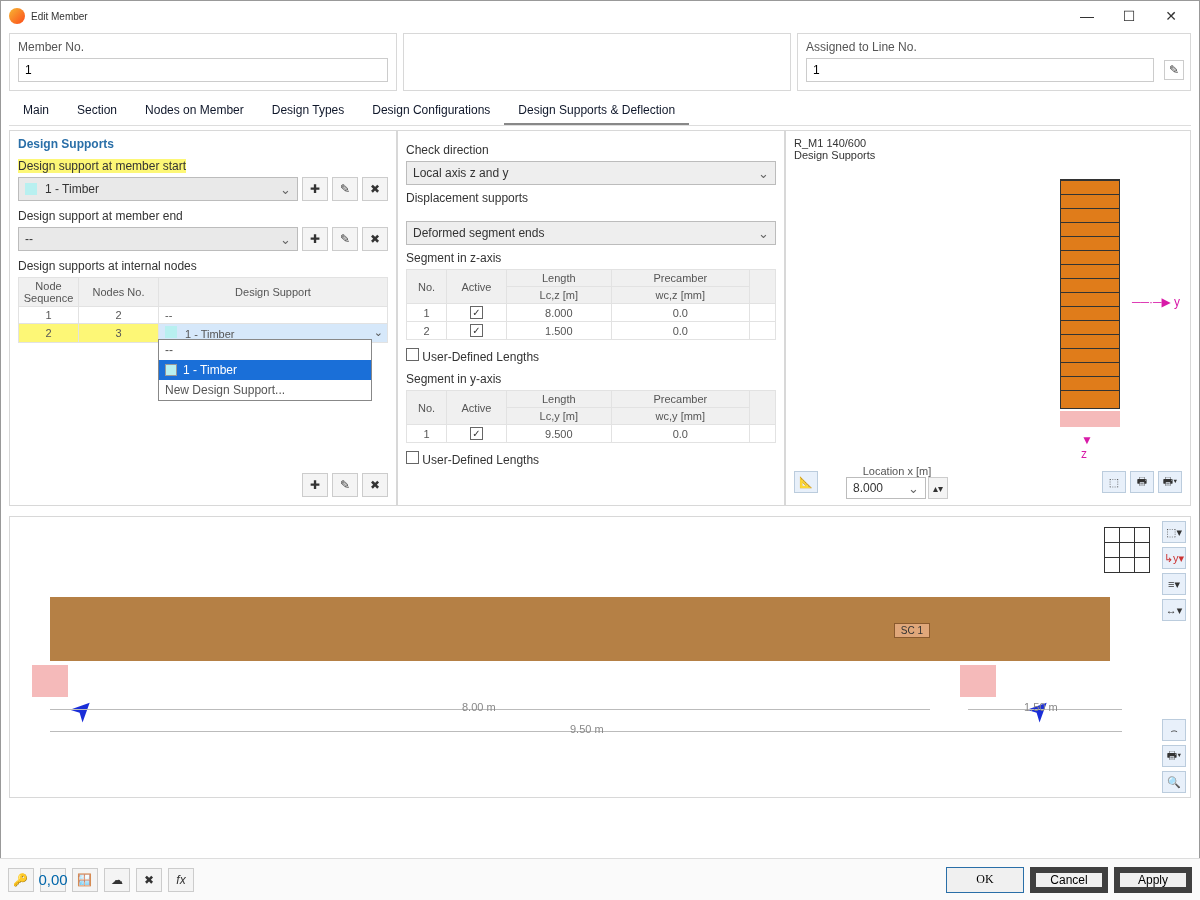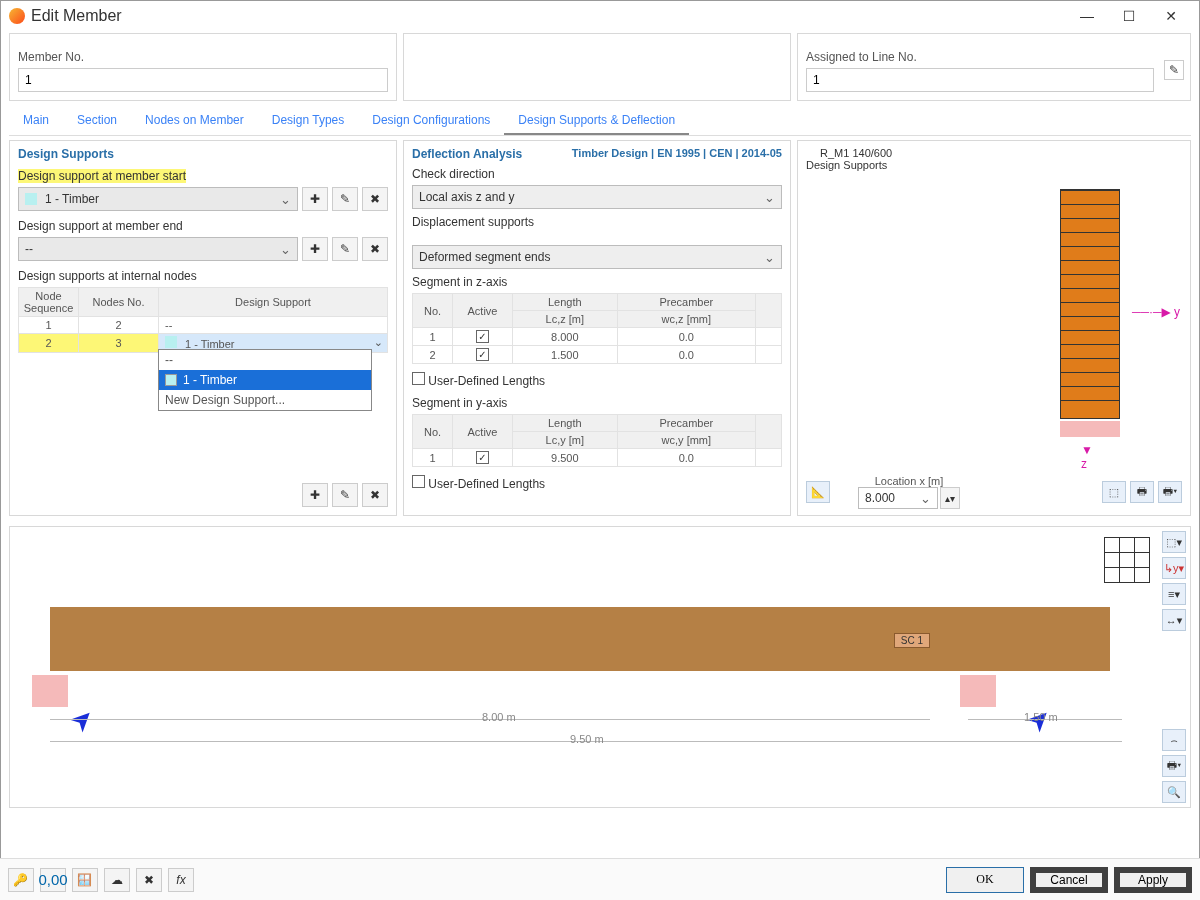--- a/index.html
+++ b/index.html
@@ -1,36 +1,36 @@
 <!DOCTYPE html>
 <html><head>
 <meta charset="utf-8">
 <style>
 * { box-sizing: border-box; margin: 0; padding: 0; font-family: "Segoe UI", Tahoma, sans-serif; }
 body { background: #fff; font-size: 12px; color: #333; width: 1200px; height: 900px; overflow: hidden; border: 1px solid #999; }
 
 .titlebar { height: 30px; display: flex; align-items: center; padding: 0 8px; background: #fff; }
 .titlebar-icon { width: 16px; height: 16px; margin-right: 6px; background: linear-gradient(135deg,#f7b733,#fc4a1a); border-radius: 50%; }
-.titlebar-title { flex: 1; font-size: 16px; }
+.titlebar-title { flex: 1; font-size: 10px; }
 .titlebar-btns { display: flex; gap: 2px; }
 .titlebar-btn { width: 40px; height: 28px; display: flex; align-items: center; justify-content: center; font-size: 14px; color: #333; }
 
 .top-panels { display: flex; padding: 2px 8px 0; gap: 6px; }
-.panel-box { border: 1px solid #d8d8d8; padding: 16px 8px 8px; background: #fff; }
+.panel-box { border: 1px solid #d8d8d8; padding: 6px 8px 8px; background: #fff; }
 .panel-box.left { flex: 0 0 388px; }
 .panel-box.mid { flex: 0 0 388px; }
 .panel-box.right { flex: 1; position: relative; }
 .panel-label { font-size: 12px; color: #555; margin-bottom: 4px; }
 .panel-input { width: 100%; height: 24px; border: 1px solid #ccc; padding: 2px 6px; background: #fff; font-size: 12px; }
 
 .tabs { display: flex; margin: 6px 8px 0; border-bottom: 1px solid #ddd; }
-.tab { padding: 6px 14px; font-size: 12px; cursor: pointer; color: #3b82f6; }
+.tab { padding: 6px 14px; font-size: 12px; cursor: pointer; color: #0f172a; }
 .tab.active { border-bottom: 2px solid #888; font-weight: 400; }
 
-.content { display: flex; gap: 6px; padding: 4px 8px; }
+.content { display: flex; padding: 4px 8px; }
 .col-left, .col-mid { flex: 0 0 388px; border: 1px solid #d8d8d8; padding: 6px 8px 8px; background: #fff; }
 .col-right { flex: 1; border: 1px solid #d8d8d8; padding: 6px 8px; background: #fff; position:relative; }
 .sec-title { color: #2a6fa8; font-size: 12px; font-weight: 600; margin-bottom: 8px; }
 .sec-title-right { float: right; color: #2a6fa8; font-size: 11px; font-weight: 600; }
 
 .label-line { font-size: 12px; margin: 6px 0 4px; }
 .hl { background: #fdf776; }
 
 .combo-row { display: flex; align-items: center; gap: 4px; margin-bottom: 8px; }
 .combo { flex: 1; height: 24px; border: 1px solid #bcbcbc; background: #e9e9e9; display: flex; align-items: center; padding: 0 6px; font-size: 12px; position: relative; }
@@ -172,21 +172,20 @@
       </table>
 
     <div style="display:flex; justify-content:flex-end; gap:4px; margin-top:130px;">
       <div class="icon-btn">✚</div>
       <div class="icon-btn">✎</div>
       <div class="icon-btn">✖</div>
     </div>
   </div>
 
   <div class="col-mid">
-    <div><span class="sec-title">Deflection Analysis</span><span class="sec-title-right">Timber Design | EN 1995 | CEN | 2014-05</span></div>
     <div style="clear:both"></div>
     <div class="label-line">Check direction</div>
     <div class="combo combo-white" style="background:#eee;">
         <span>Local axis z and y</span>
       </div>
     <div class="label-line">Displacement supports</div>
     <div class="combo combo-white" style="background:#eee;margin-top:16px;">
         <span>Deformed segment ends</span>
       </div>
 
@@ -242,21 +241,21 @@
         <td>9.500</td>
         <td>0.0</td>
         <td></td>
       </tr>
     </tbody>
       </table>
     <div style="margin:8px 0;"><span class="chk"></span> <span>User-Defined Lengths</span></div>
   </div>
 
   <div class="col-right">
-    <div style="font-size:11px;margin-left:14px;">R_M1 140/600</div>
+    <div style="font-size:11px;">R_M1 140/600</div>
     <div style="font-size:11px;">Design Supports</div>
     <div class="cross-section">
       <div class="grid-lines">
           <div></div>
           <div></div>
           <div></div>
           <div></div>
           <div></div>
           <div></div>
           <div></div>
@@ -295,21 +294,21 @@
 </div>
 
 <div class="preview-area">
   <div class="beam"></div>
   <div class="beam-label">SC 1</div>
   <div class="support" style="left:22px; top:148px;"></div>
   <div class="support" style="right:194px; top:148px;"></div>
   <div class="arrow-blue" style="left:60px; top:176px;">➤</div>
   <div class="arrow-blue" style="right:140px; top:176px;">➤</div>
   <div class="dim-line" style="left:40px; width:880px; top:192px;"></div>
-  <div class="dim" style="left:472px; top:184px;">8.00 m</div>
+  <div class="dim" style="left:452px; top:184px;">8.00 m</div>
   <div class="dim-line" style="left:958px; width:154px; top:192px;"></div>
   <div class="dim" style="left:1014px; top:184px;">1.50 m</div>
   <div class="dim-line" style="left:40px; width:1072px; top:214px;"></div>
   <div class="dim" style="left:560px; top:206px;">9.50 m</div>
 
   <div style="position:absolute; top:10px; right:40px; width:46px; height:46px; border:1px solid #333;">
     <div style="width:100%;height:1px;background:#333;margin-top:14px;"></div>
     <div style="width:100%;height:1px;background:#333;margin-top:14px;"></div>
     <div style="position:absolute;top:0;left:14px;width:1px;height:100%;background:#333;"></div>
     <div style="position:absolute;top:0;left:29px;width:1px;height:100%;background:#333;"></div>

